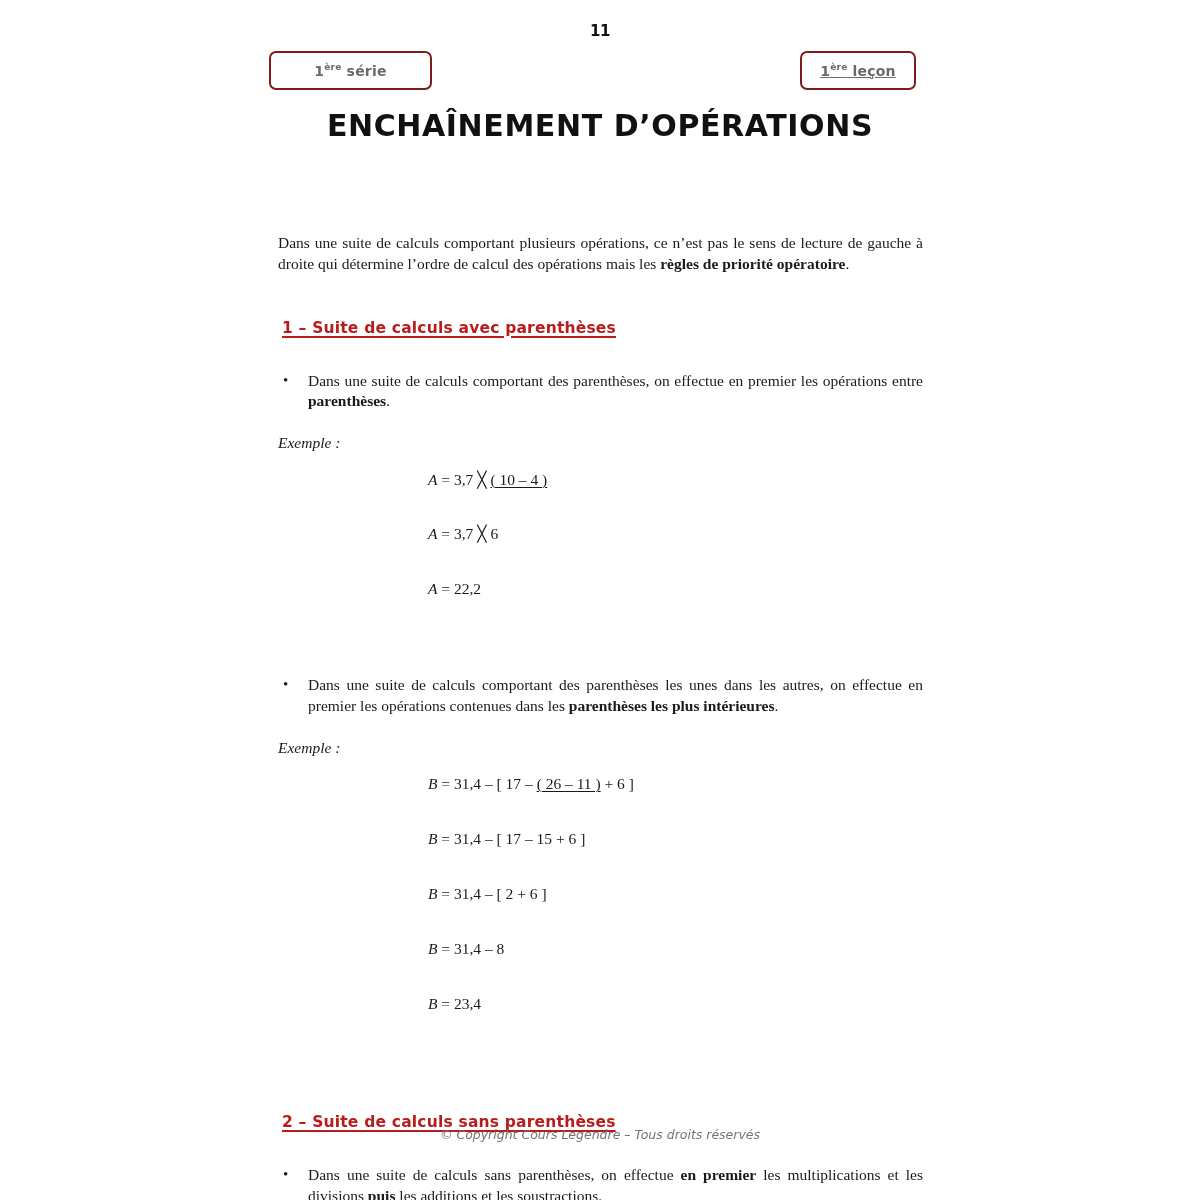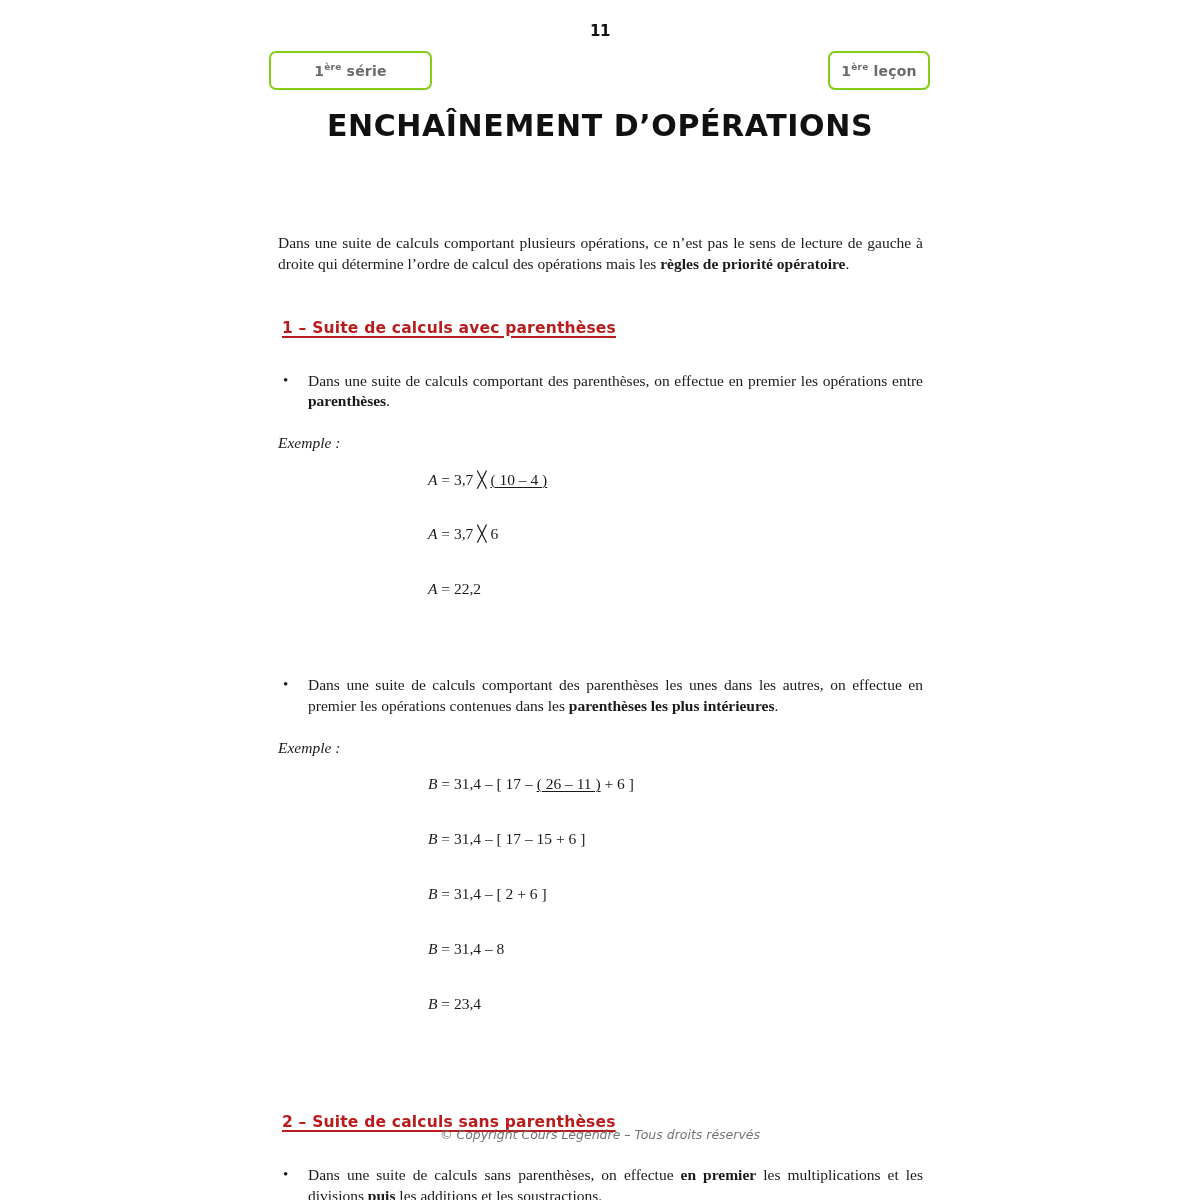--- a/index.html
+++ b/index.html
@@ -35,40 +35,40 @@
     font-size: 15px;
     letter-spacing: -0.5px;
     color: #111111;
   }
 
   .badge {
     position: absolute;
     top: 51px;
     box-sizing: border-box;
     height: 39px;
-    border: 2px solid #84cc16;
+    border: 2px solid #7f1d1d;
     border-radius: 7px;
     background: #ffffff;
     display: flex;
     align-items: center;
     justify-content: center;
     font-family: "DejaVu Sans", sans-serif;
     font-weight: 700;
     font-size: 14px;
     color: #6a6a6a;
     letter-spacing: 0.2px;
   }
   .badge sup {
     font-size: 9px;
     font-weight: 700;
     vertical-align: super;
     line-height: 0;
   }
   .badge-left  { left: 269px;  width: 163px; }
-  .badge-right { left: 828px;  width: 102px; }
+  .badge-right { left: 800px;  width: 116px; text-decoration: underline; }
 
   .doc-title {
     position: absolute;
     top: 108px;
     left: 0;
     width: 1200px;
     text-align: center;
     font-family: "DejaVu Sans", sans-serif;
     font-weight: 700;
     font-size: 30px;

